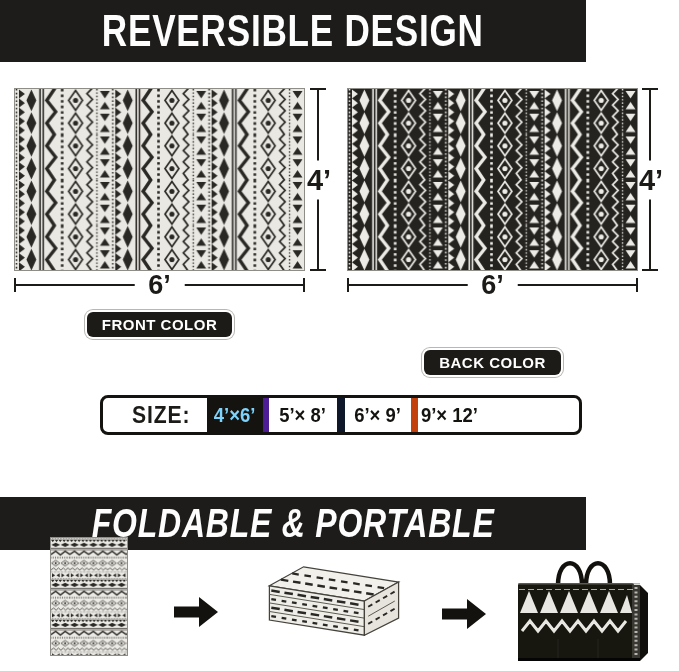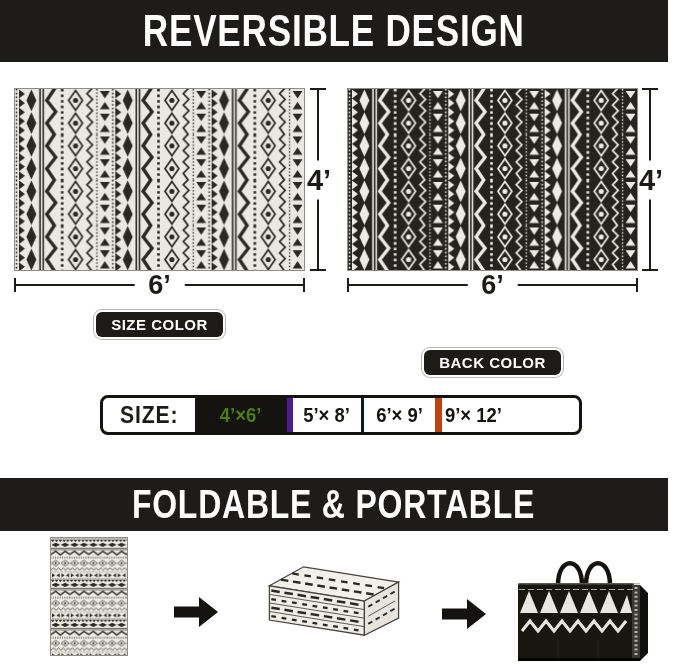--- a/index.html
+++ b/index.html
@@ -1,23 +1,23 @@
 <!DOCTYPE html>
 <html><head>
 <meta charset="utf-8">
 <style>
   html,body{margin:0;padding:0;background:#fff;}
   #canvas{
     position:relative;width:679px;height:671px;background:#ffffff;overflow:hidden;
     font-family:"Liberation Sans",sans-serif;color:#1c1b18;
   }
   
-  .banner{position:absolute;left:0;width:668px;background:#1d1c1a;display:flex;align-items:center;justify-content:center;}
+  .banner{position:absolute;left:0;width:586px;background:#1d1c1a;display:flex;align-items:center;justify-content:center;}
   .banner.top{top:0;height:62px;}
-  .banner.bottom{top:478px;height:53px;}
+  .banner.bottom{top:497px;height:53px;font-style:italic;}
   .banner .btxt{color:#fdfdfd;font-weight:bold;white-space:nowrap;display:inline-block;transform:scaleX(.78);letter-spacing:1px;}
   .banner.top .btxt{font-size:45px;}
   .banner.bottom .btxt{font-size:41px;}
   
   .rug{position:absolute;top:88px;width:291px;height:183px;border:1px solid #8f8d88;box-sizing:border-box;}
   .rug svg{display:block;width:100%;height:100%;}
   .rug.front{left:14px;}
   .rug.back{left:347px;}
   
   .vdim{position:absolute;top:88px;width:26px;height:183px;}
@@ -35,29 +35,29 @@
   .hdim .dimlabel{position:absolute;left:50%;top:50%;transform:translate(-50%,-50%);
     background:#fff;padding:0 14px;font-size:27px;font-weight:bold;line-height:1;}
   
   .badgewrap{position:absolute;top:312px;width:291px;text-align:center;}
   .badgewrap.front{left:14px;} .badgewrap.back{left:347px;margin-top:38px;}
   .badge{display:inline-block;background:#1c1b18;color:#fff;font-weight:bold;font-size:15px;
     letter-spacing:.5px;padding:4px 15px;border-radius:6px;
     box-shadow:0 0 0 2px #ffffff,0 0 0 3px #b9b7b3;}
   
   .sizebar{position:absolute;left:100px;top:395px;width:482px;height:40px;box-sizing:border-box;
-    border:3px solid #141310;border-radius:8px;display:flex;overflow:hidden;background:#fff;}
+    border:3px solid #141310;border-radius:8px;display:flex;overflow:hidden;background:#fff;padding-left:12px;}
   .scell{display:flex;align-items:center;justify-content:center;box-sizing:border-box;height:100%;
     font-weight:bold;font-size:21px;white-space:nowrap;}
   .scell .condense{display:inline-block;transform:scaleX(.88);}
   .scell.lab{width:92px;font-size:24px;letter-spacing:1px;}
-  .scell.sel{width:92px;background:#141310;color:#4d7c0f;}
+  .scell.sel{width:56px;background:#141310;color:#7dd3fc;}
   .scell.opt{color:#141310;}
   .scell.o1{width:74px;border-left:6px solid #4c1d95;}
-  .scell.o2{width:74px;border-left:3px solid #0f172a;}
+  .scell.o2{width:74px;border-left:8px solid #0f172a;}
   .scell.o3{width:82px;border-left:2px solid #2e2d2a;}
   .scell.o4{width:69px;border-left:7px solid #c2410c;}
   
   .flatrug{position:absolute;left:50px;top:537px;width:78px;height:119px;border:1px solid #8f8d88;box-sizing:border-box;}
   .flatrug svg{display:block;width:100%;height:100%;}
   .parrow{position:absolute;width:45px;height:32px;}
   .parrow.a1{left:174px;top:596px;} .parrow.a2{left:442px;top:598px;}
   .foldstack{position:absolute;left:258px;top:550px;width:152px;height:103px;}
   .carrybag{position:absolute;left:514px;top:551px;width:136px;height:115px;}
   .parrow svg,.foldstack svg,.carrybag svg{display:block;width:100%;height:100%;}
@@ -134,21 +134,21 @@
     <span class="dimlabel">4’</span>
   </div>
   <div class="hdim back">
     <div class="line"></div>
       <div class="cap l"></div>
       <div class="cap r"></div>
     <span class="dimlabel">6’</span>
   </div>
 
   <div class="badgewrap front">
-    <span class="badge">SIZE COLOR</span>
+    <span class="badge">FRONT COLOR</span>
   </div>
   <div class="badgewrap back">
     <span class="badge">BACK COLOR</span>
   </div>
 
   <div class="sizebar">
     <div class="scell lab">
         <span class="condense">SIZE:</span>
       </div>
     <div class="scell sel">

